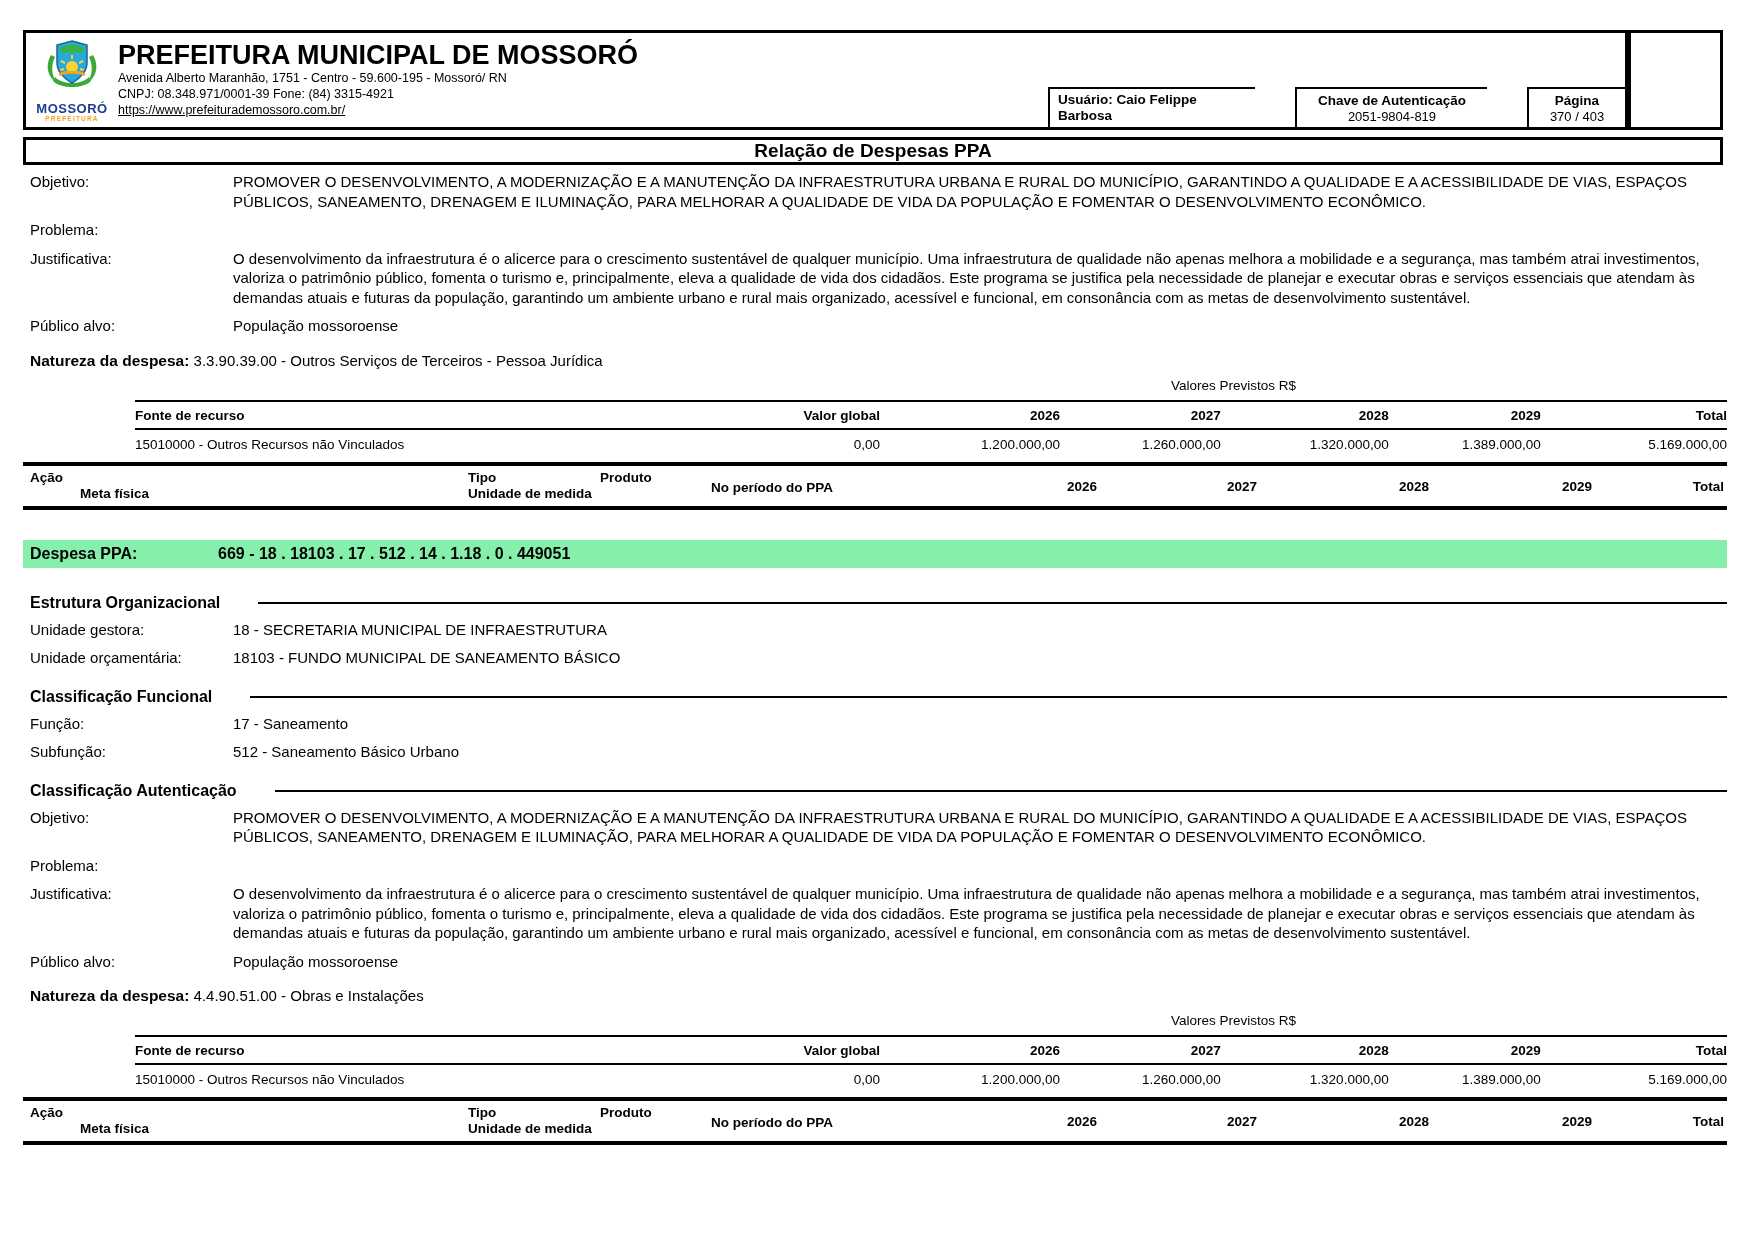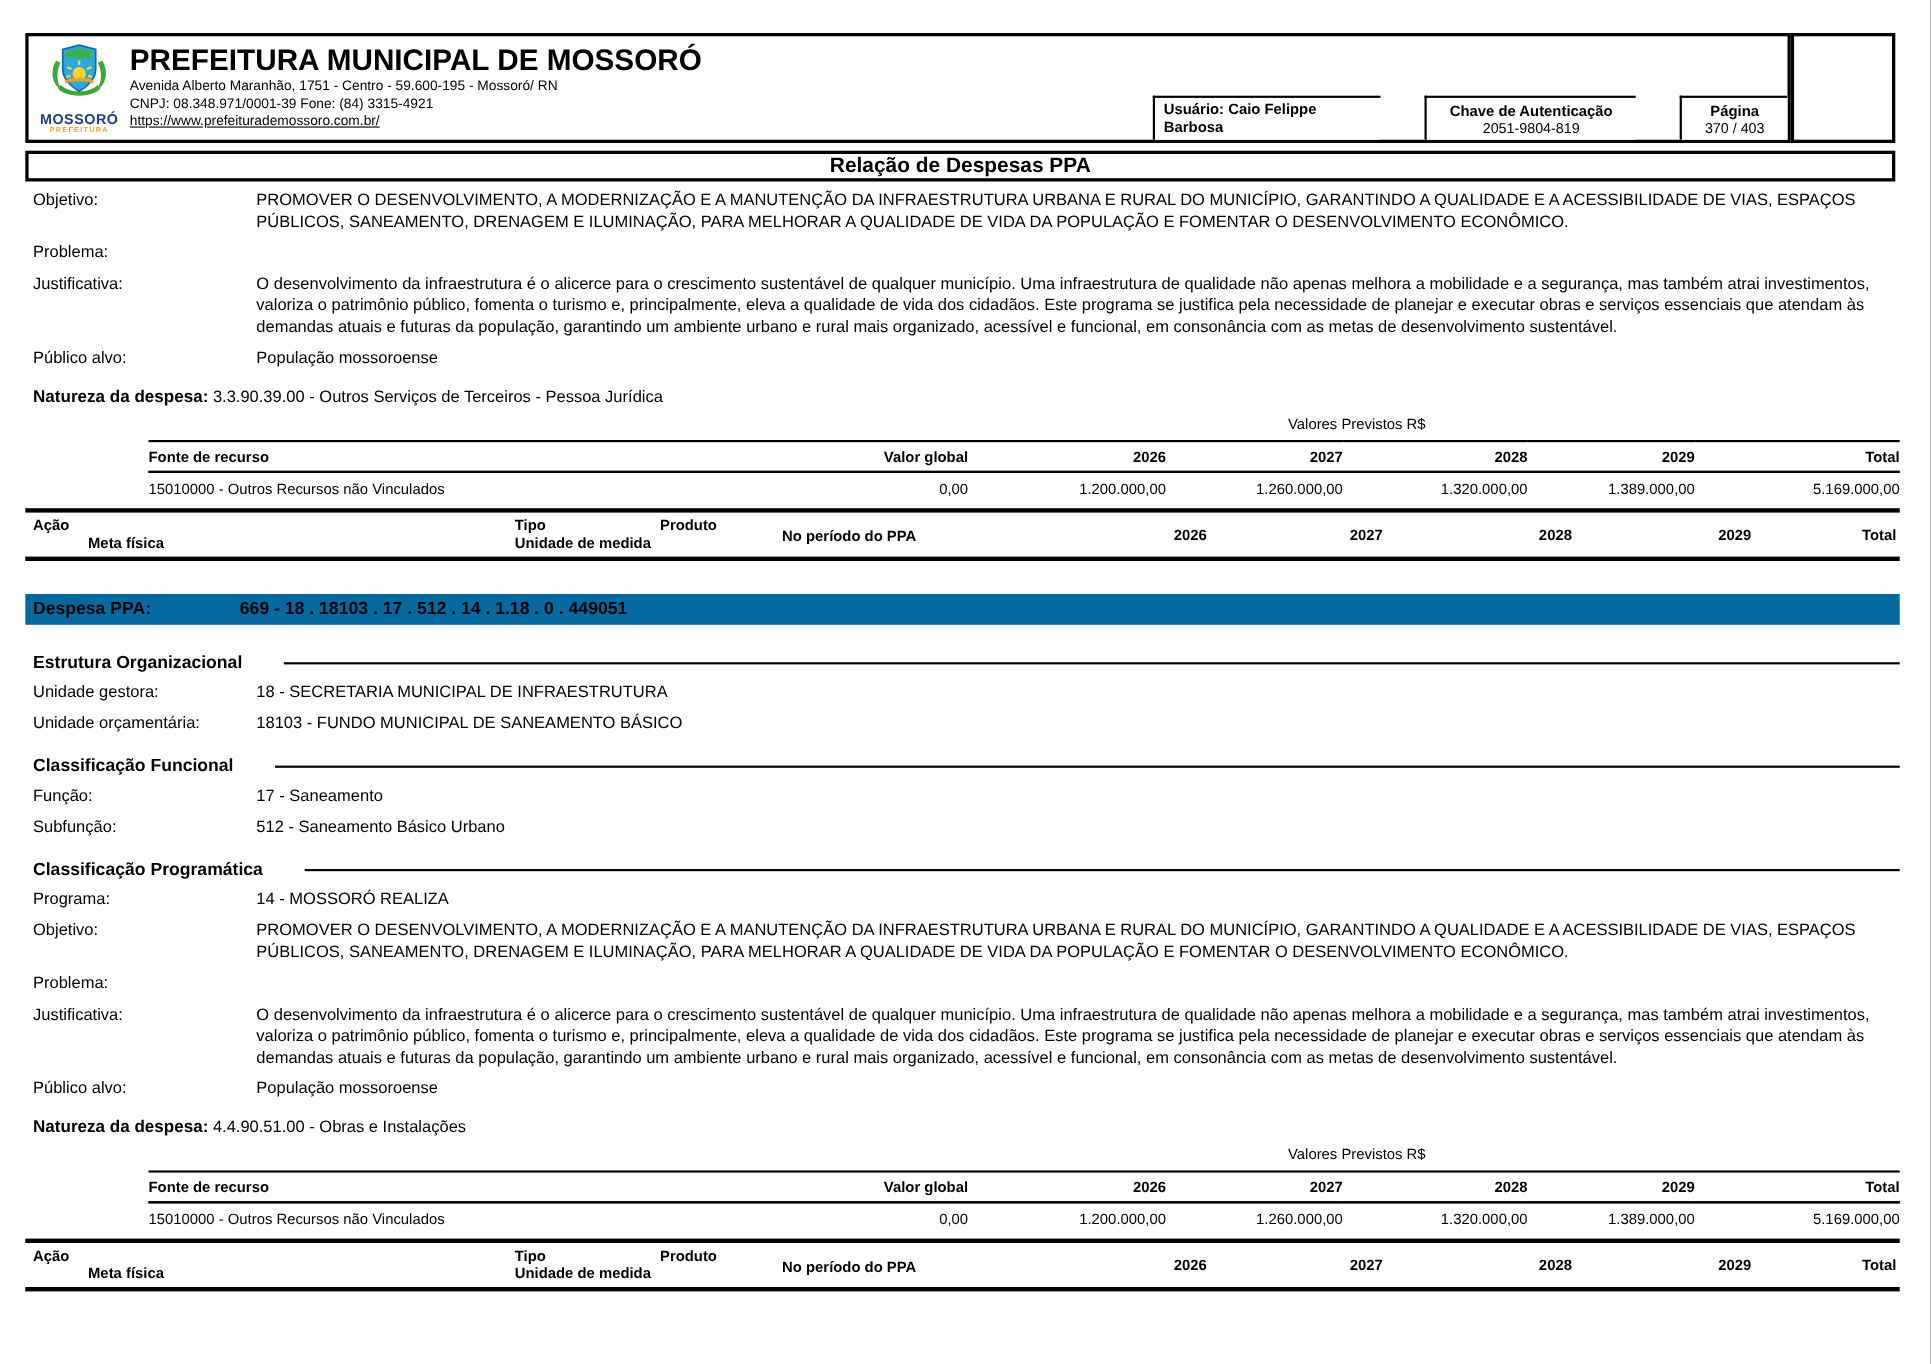--- a/index.html
+++ b/index.html
@@ -61,21 +61,21 @@
   .ab-tipo    { left:445px; top:4px; }
   .ab-produto { left:577px; top:4px; }
   .ab-meta    { left:57px;  bottom:5px; }
   .ab-unid    { left:445px; bottom:5px; }
   .ab-periodo { left:688px; bottom:11px; }
   .ab-y { top:50%; transform:translate(-50%,-50%); }
   .ab-y1 { left:1059px; } .ab-y2 { left:1219px; } .ab-y3 { left:1391px; } .ab-y4 { left:1554px; }
   .ab-total { right:3px; top:50%; transform:translateY(-50%); }
   
   .despesa-bar {
-    position:relative; margin:30px 28px 26px 23px; height:28px; background:#0369a1;
+    position:relative; margin:30px 28px 26px 23px; height:28px; background:#86efac;
     display:flex; align-items:center; font-weight:bold; font-size:16px;
   }
   .despesa-bar .dlab { padding-left:7px; }
   .despesa-bar .dval { position:absolute; left:195px; }
   
   .sec-head { display:flex; align-items:center; margin:20px 28px 8px 30px; }
   .sec-title { font-size:16px; font-weight:bold; white-space:nowrap; }
   .sec-line { flex:1; height:2px; background:#000; margin-left:38px; }
 </style>
 </head>
@@ -226,26 +226,22 @@
     <div class="info-row">
       <div class="info-label">Função:</div>
       <div class="info-value">17 - Saneamento</div>
     </div>
     <div class="info-row">
       <div class="info-label">Subfunção:</div>
       <div class="info-value">512 - Saneamento Básico Urbano</div>
     </div>
 
     <div class="sec-head">
-      <span class="sec-title">Classificação Programática</span>
+      <span class="sec-title">Classificação Autenticação</span>
       <span class="sec-line"></span>
-    </div>
-    <div class="info-row">
-      <div class="info-label">Programa:</div>
-      <div class="info-value">14 - MOSSORÓ REALIZA</div>
     </div>
     <div class="info-row">
       <div class="info-label">Objetivo:</div>
       <div class="info-value">PROMOVER O DESENVOLVIMENTO, A MODERNIZAÇÃO E A MANUTENÇÃO DA INFRAESTRUTURA URBANA E RURAL DO MUNICÍPIO, GARANTINDO A QUALIDADE E A ACESSIBILIDADE DE VIAS, ESPAÇOS PÚBLICOS, SANEAMENTO, DRENAGEM E ILUMINAÇÃO, PARA MELHORAR A QUALIDADE DE VIDA DA POPULAÇÃO E FOMENTAR O DESENVOLVIMENTO ECONÔMICO.</div>
     </div>
     <div class="info-row">
       <div class="info-label">Problema:</div>
       <div class="info-value"></div>
     </div>
     <div class="info-row">

